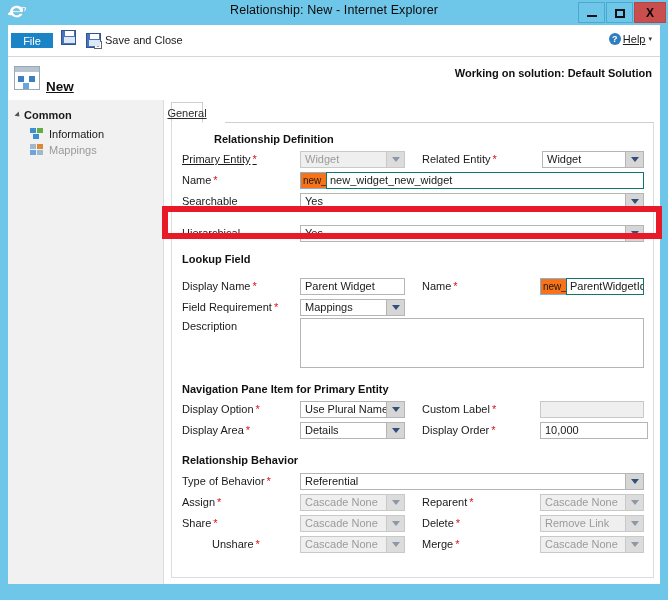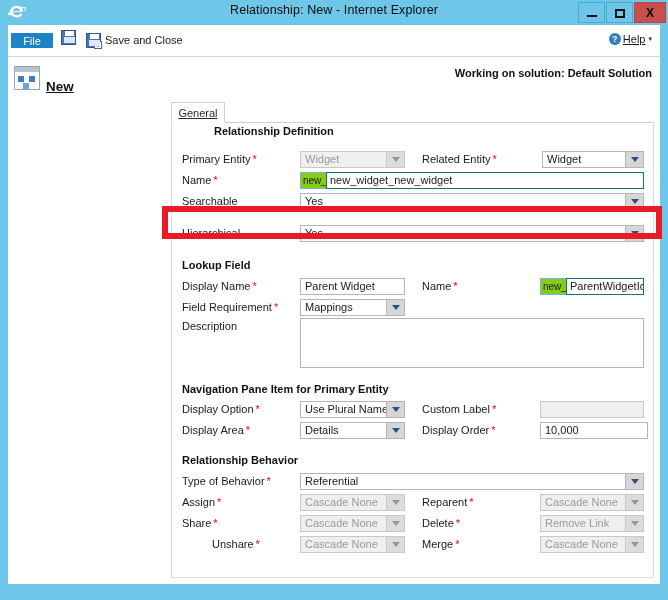--- a/index.html
+++ b/index.html
@@ -319,21 +319,21 @@
   }
   #tabstrip {
     position: absolute;
     left: 6px; top: 2px;
     width: 483px;
     height: 21px;
   }
   #tab-general {
     position: absolute;
     left: 0; top: 0;
-    width: 54px; height: 21px;
+    width: 32px; height: 21px;
     border: 1px solid #cfcfcf;
     border-bottom: 1px solid #ffffff;
     box-sizing: border-box;
     background: #ffffff;
     font-size: 11px;
     color: #2a2a2a;
     display: flex;
     align-items: center;
     justify-content: center;
     text-decoration: underline;
@@ -424,21 +424,21 @@
   .prefixwrap {
     position: absolute;
     height: 17px;
   }
   .prefixbox {
     position: absolute;
     left: 0; top: 0;
     height: 17px;
     box-sizing: border-box;
     border: 1px solid #7fb2e0;
-    background: #84cc16;
+    background: #f97316;
     font-size: 10px;
     color: #1a1a1a;
     padding: 0 2px;
     line-height: 15px;
     white-space: nowrap;
   }
   .prefixinput {
     position: absolute;
     top: 0;
     height: 17px;
@@ -539,33 +539,58 @@
       <span class="ei-node n2"></span>
       <span class="ei-node n3"></span>
     </div>
     <div id="hdr-sub">Relationship</div>
     <div id="hdr-title">New</div>
     <div id="solution-text">Working on solution: Default Solution</div>
   </div>
 
   <div id="body-area">
 
+    <div id="sidebar">
+      <div id="sidebar-group">
+        <span class="tri"></span>
+        <span>Common</span>
+      </div>
+
+      <div class="side-item" id="side-info">
+        <span class="si-icon info-i">
+          <span class="b b1"></span>
+            <span class="b b2"></span>
+            <span class="b b3"></span>
+        </span>
+        <span>Information</span>
+      </div>
+
+      <div class="side-item" id="side-map">
+        <span class="si-icon map-i">
+          <span class="b b1"></span>
+            <span class="b b2"></span>
+            <span class="b b3"></span>
+            <span class="b b4"></span>
+        </span>
+        <span>Mappings</span>
+      </div>
+    </div>
 
     <div id="form-pane">
 
       <div id="tabstrip">
         <div id="tab-general">General</div>
         <div id="tab-underline"></div>
       </div>
 
       <div id="form-body">
 
-        <div class="section-title" style="left:10px; top:2px;padding-left:32px;">Relationship Definition</div>
-
-        <div class="flabel" style="left:10px; top:30px;">
+        <div class="section-title" style="left:10px; top:10px;padding-left:32px;">Relationship Definition</div>
+
+        <div class="flabel" style="left:10px; top:30px;text-decoration:underline;">
           <span>Primary Entity</span><span class="req">*</span>
         </div>
         <div class="ctl select disabled" style="left:128px; top:28px; width:105px;">
           <span>Widget</span>
           <span class="arrow">
               <i></i>
             </span>
         </div>
 
         <div class="flabel" style="left:250px; top:30px;">
@@ -599,21 +624,21 @@
         <div class="flabel" style="left:10px; top:104px;">
           <span>Hierarchical</span><span class="req"></span>
         </div>
         <div class="ctl select" style="left:128px; top:102px; width:344px;">
           <span>Yes</span>
           <span class="arrow">
               <i></i>
             </span>
         </div>
 
-        <div class="section-title" style="left:10px; top:136px;">Lookup Field</div>
+        <div class="section-title" style="left:10px; top:130px;">Lookup Field</div>
 
         <div class="flabel" style="left:10px; top:157px;">
           <span>Display Name</span><span class="req">*</span>
         </div>
         <div class="ctl" style="left:128px; top:155px; width:105px;">Parent Widget</div>
 
         <div class="flabel" style="left:250px; top:157px;">
           <span>Name</span><span class="req">*</span>
         </div>
         <div class="prefixwrap" style="left:368px; top:155px; width:104px;">

